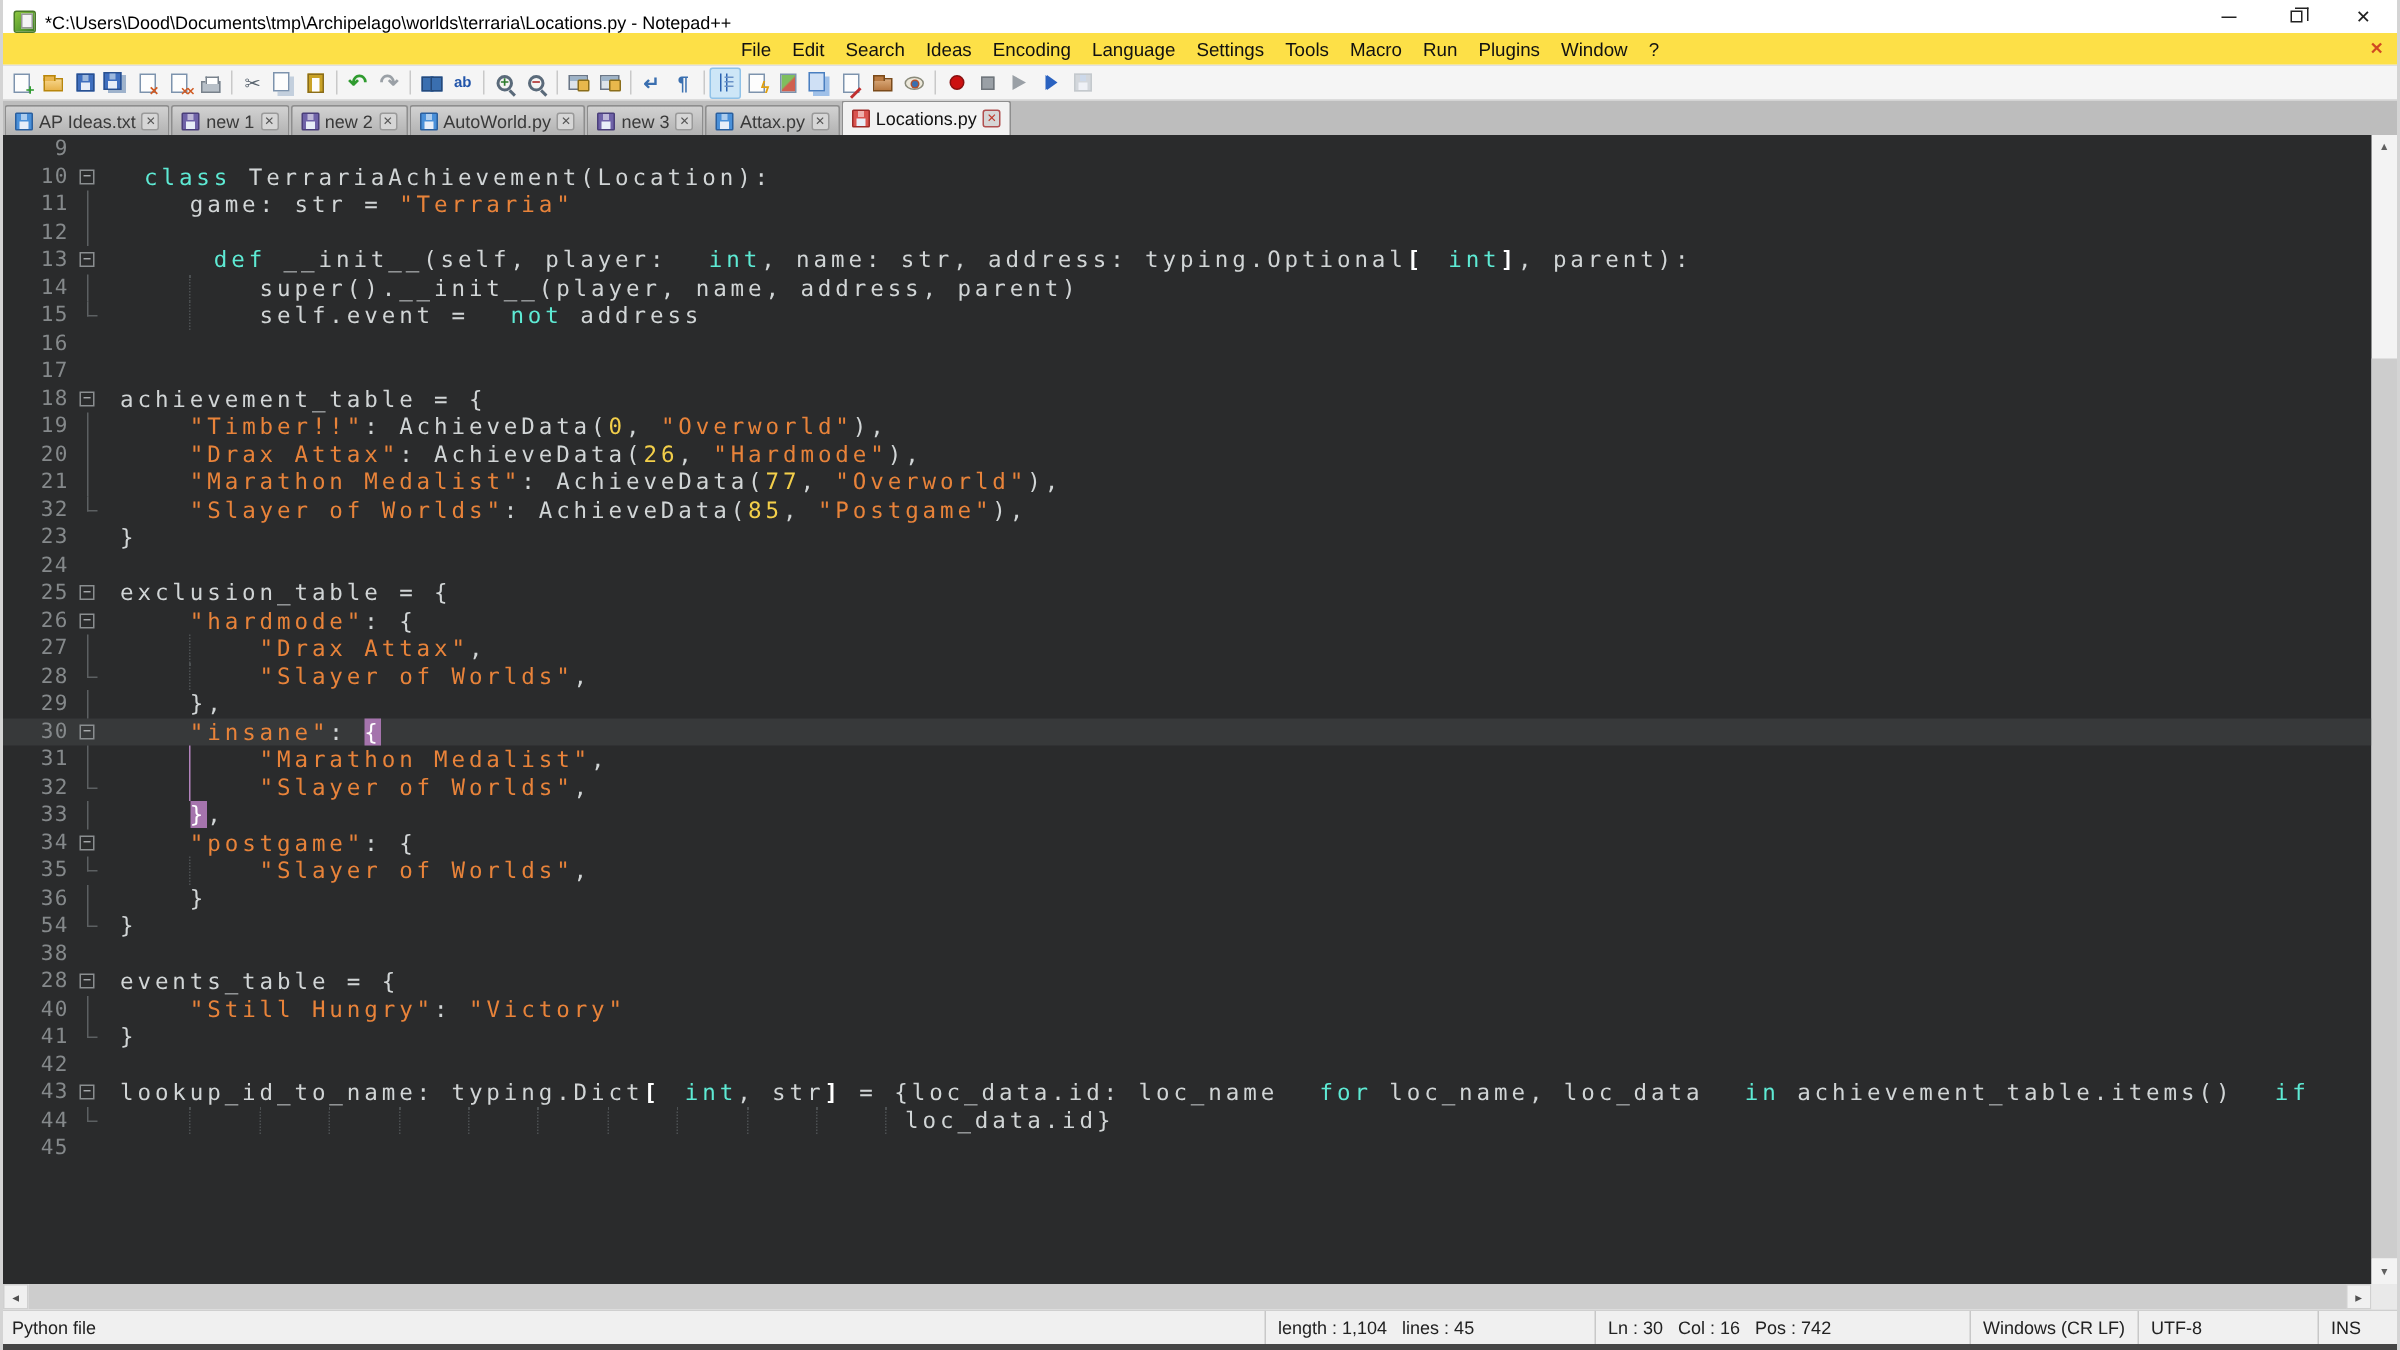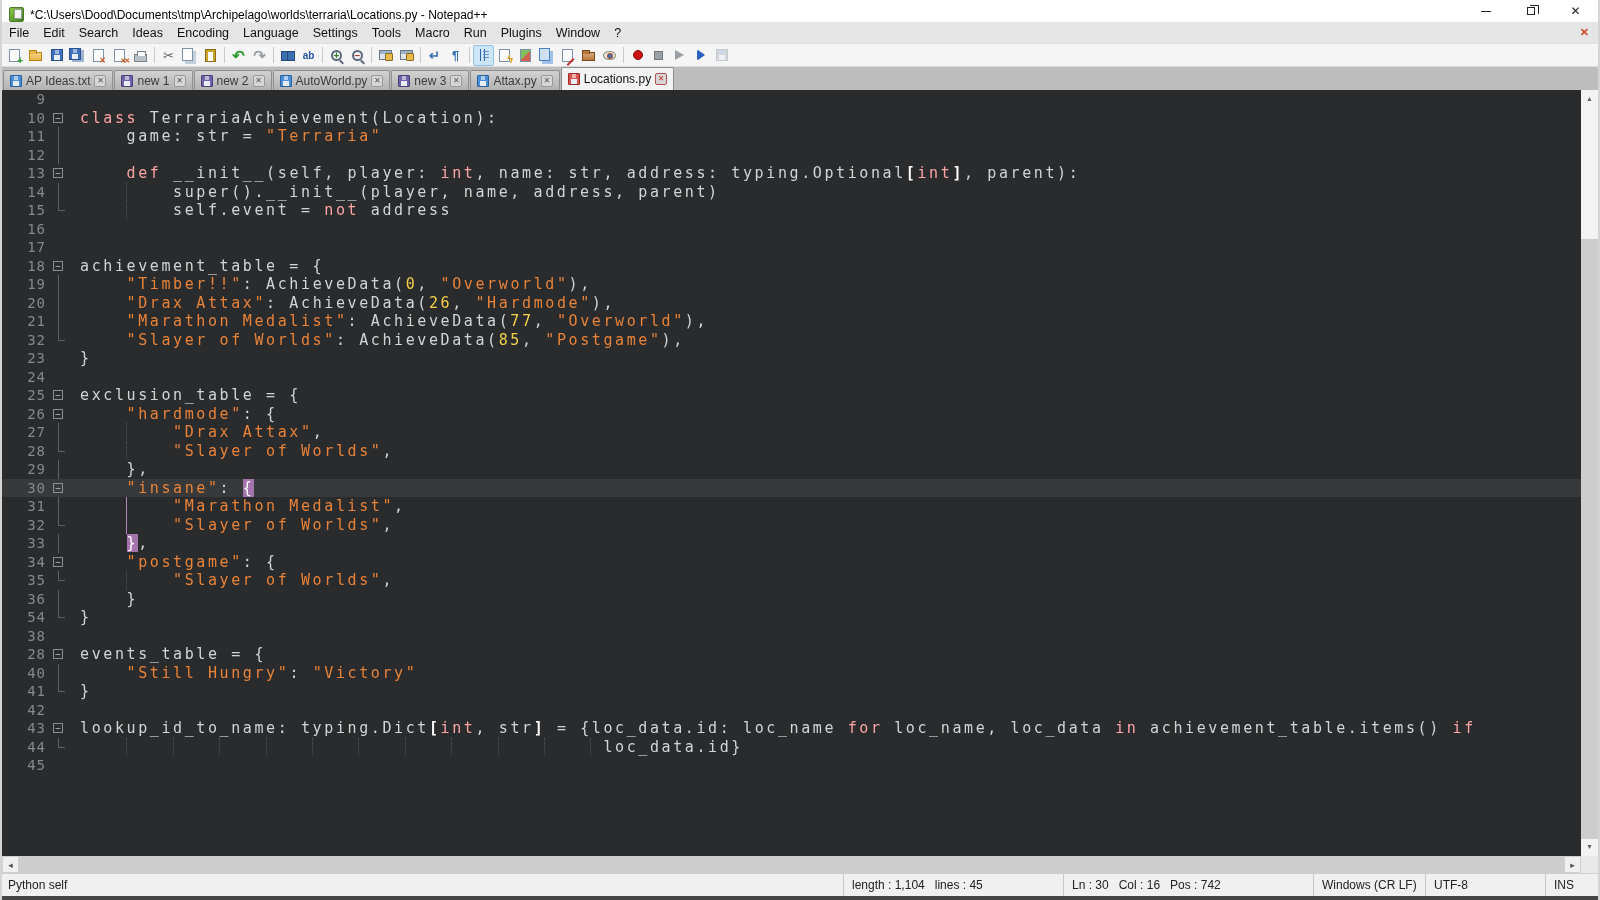--- a/index.html
+++ b/index.html
@@ -17,21 +17,21 @@
               background:#f4f4f4; border:1px solid #999; }
   .title-text { font-size:12px; color:#000; white-space:pre; }
   .win-controls { margin-left:auto; display:flex; height:100%; }
   .win-btn { width:45px; height:100%; display:flex; align-items:center; justify-content:center; color:#222; }
   .glyph-min { width:10px; height:1px; background:#222; display:block; }
   .glyph-restore { width:8px; height:8px; border:1px solid #222; position:relative; display:block; background:#fff; }
   .glyph-restore::before { content:""; position:absolute; left:2px; top:-3px; width:8px; height:8px; border:1px solid #222; border-bottom:none; border-left:none; }
   .glyph-close { font-size:12px; line-height:1; }
 
   
-  .menubar { height:21px; background:#e5e5e5; display:flex; align-items:center; font-size:12.5px; color:#111; position:relative; flex:0 0 auto; }
+  .menubar { height:21px; background:#fde047; display:flex; align-items:center; font-size:12.5px; color:#111; position:relative; flex:0 0 auto;justify-content:center; }
   .menu-item { padding:2px 7px; }
   .menu-doc-close { position:absolute; right:9px; font-size:11px; font-weight:bold; color:#d04a22; }
 
   
   .toolbar { height:24px; background:#f5f5f5; border-top:1px solid #e0e0e0; border-bottom:1px solid #dcdcdc;
              display:flex; align-items:center; padding-left:2px; flex:0 0 auto; }
   .tb-btn { width:21px; height:21px; display:flex; align-items:center; justify-content:center; border:1px solid transparent; border-radius:2px; position:relative; }
   .tb-btn.active { background:#cde6f7; border-color:#90c2e8; }
   .tb-btn.disabled { opacity:.45; }
   .tb-sep { width:1px; height:16px; background:#c9c9c9; margin:0 3px; }
@@ -111,21 +111,21 @@
   .row { height:18.5px; display:flex; align-items:center; }
   .row.cur { background:#37393a; }
   .ln { width:48px; flex:0 0 48px; text-align:right; color:#85898b; font-size:14px; letter-spacing:1px; padding-right:4px; }
   .fold { width:30px; flex:0 0 30px; height:100%; position:relative; }
   .fbox { position:absolute; left:3px; top:4px; width:10px; height:10px; border:1px solid #8a8e90;
           color:#c0c4c6; font-size:9px; line-height:8px; text-align:center; background:#2a2b2c; letter-spacing:0; }
   .row.cur .fbox { background:#37393a; }
   .fline { position:absolute; left:8px; top:0; bottom:0; width:1px; background:#5c6062; }
   .fcorner { position:absolute; left:8px; top:0; height:10px; width:7px; border-left:1px solid #5c6062; border-bottom:1px solid #5c6062; }
   .code { position:relative; white-space:pre; color:#d1d5d6; height:100%; line-height:18.5px; flex:1 1 auto; }
-  .tok-k { color:#fca5a5; }
+  .tok-k { color:#5eead4;margin-left:16px; }
   .tok-s { color:#e8833a; }
   .tok-n { color:#f3cf4a; }
   .tok-b { color:#ffffff; font-weight:bold; }
   .tok-m { background:#a574ad; color:#ffffff; }
   .guide { position:absolute; top:0; bottom:0; width:0; border-left:1px dotted #4c5052; }
   .guide.v { border-left-color:#b383bd; border-left-style:solid; }
 
   
   .vscroll { width:17px; flex:0 0 17px; background:#f3f3f3; display:flex; flex-direction:column; }
   .vs-arrow { height:17px; flex:0 0 17px; display:flex; align-items:center; justify-content:center; color:#606060; font-size:7px; background:#f3f3f3; }
@@ -585,21 +585,21 @@
   </div>
 
   <div class="hscroll-row">
     <div class="hs-arrow">◂</div>
     <div class="hs-track"></div>
     <div class="hs-arrow">▸</div>
     <div class="hs-corner"></div>
   </div>
 
   <div class="statusbar">
-    <div class="sb-cell sb-type">Python self</div>
+    <div class="sb-cell sb-type">Python file</div>
     <div class="sb-cell sb-len">length : 1,104   lines : 45</div>
     <div class="sb-cell sb-pos">Ln : 30   Col : 16   Pos : 742</div>
     <div class="sb-cell sb-eol">Windows (CR LF)</div>
     <div class="sb-cell sb-enc">UTF-8</div>
     <div class="sb-cell sb-ins">INS</div>
   </div>
   <div class="bottom-strip"></div>
 
 </div>
 

